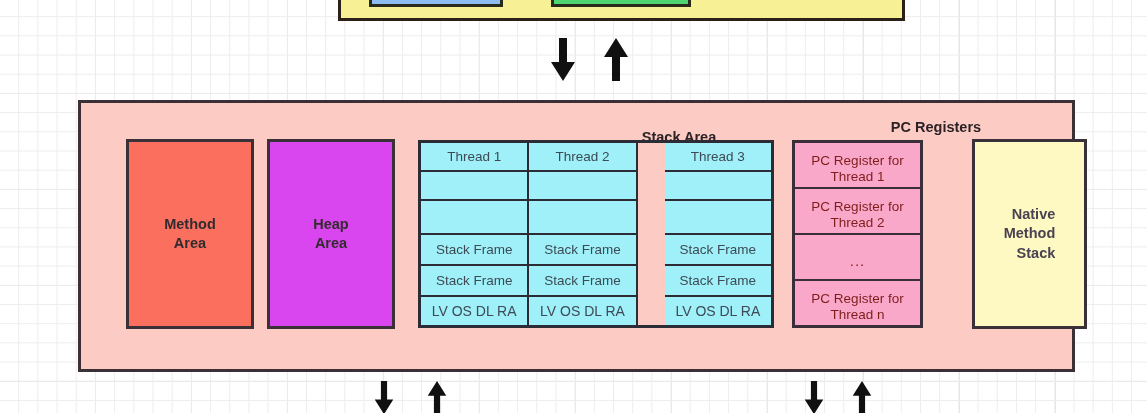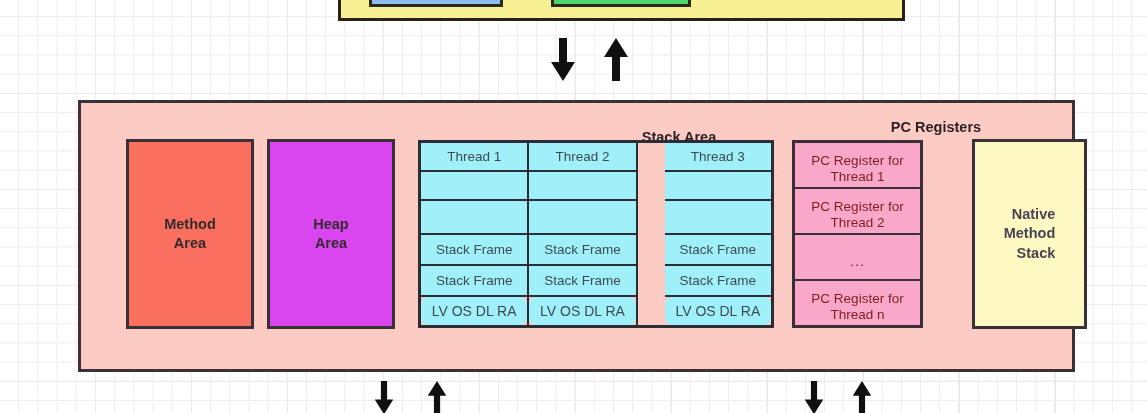--- a/index.html
+++ b/index.html
@@ -138,21 +138,21 @@
     font-size: 13.5px;
     color: #3d4a55;
     white-space: nowrap;
     overflow: hidden;
   }
   .stack-cell.r0 { height: 29px; }
   .stack-cell.r1 { height: 29px; }
   .stack-cell.r2 { height: 34px; }
   .stack-cell.r3 { height: 31px; }
   .stack-cell.r4 { height: 31px; }
-  .stack-cell.r5 { height: 28px; border-bottom: none; flex: 1 1 auto; font-size: 14px; border-radius: 7px; }
+  .stack-cell.r5 { height: 28px; border-bottom: none; flex: 1 1 auto; font-size: 14px; }
 
   
   .pc-stack {
     position: absolute;
     left: 711px;
     top: 37px;
     width: 131px;
     height: 188px;
     border: 3px solid #3a2f38;
     display: flex;

